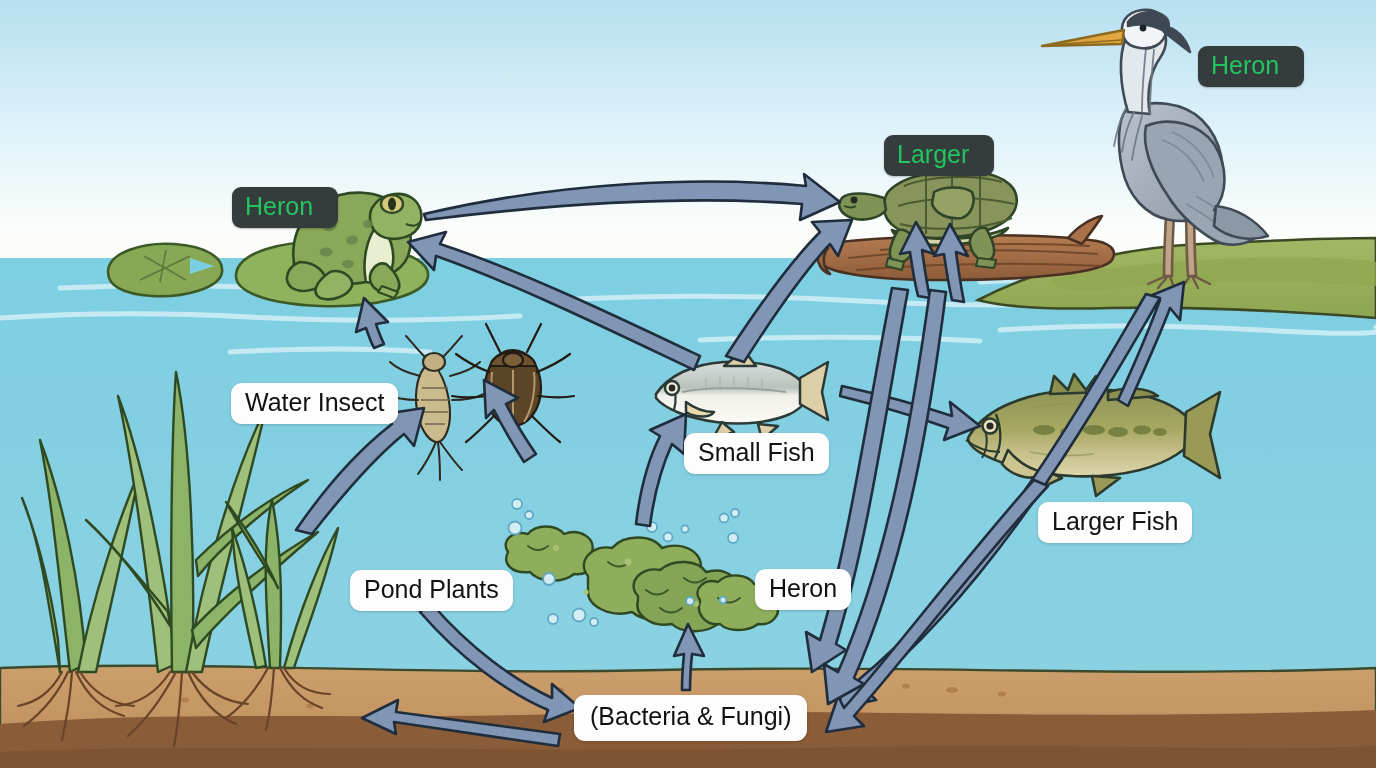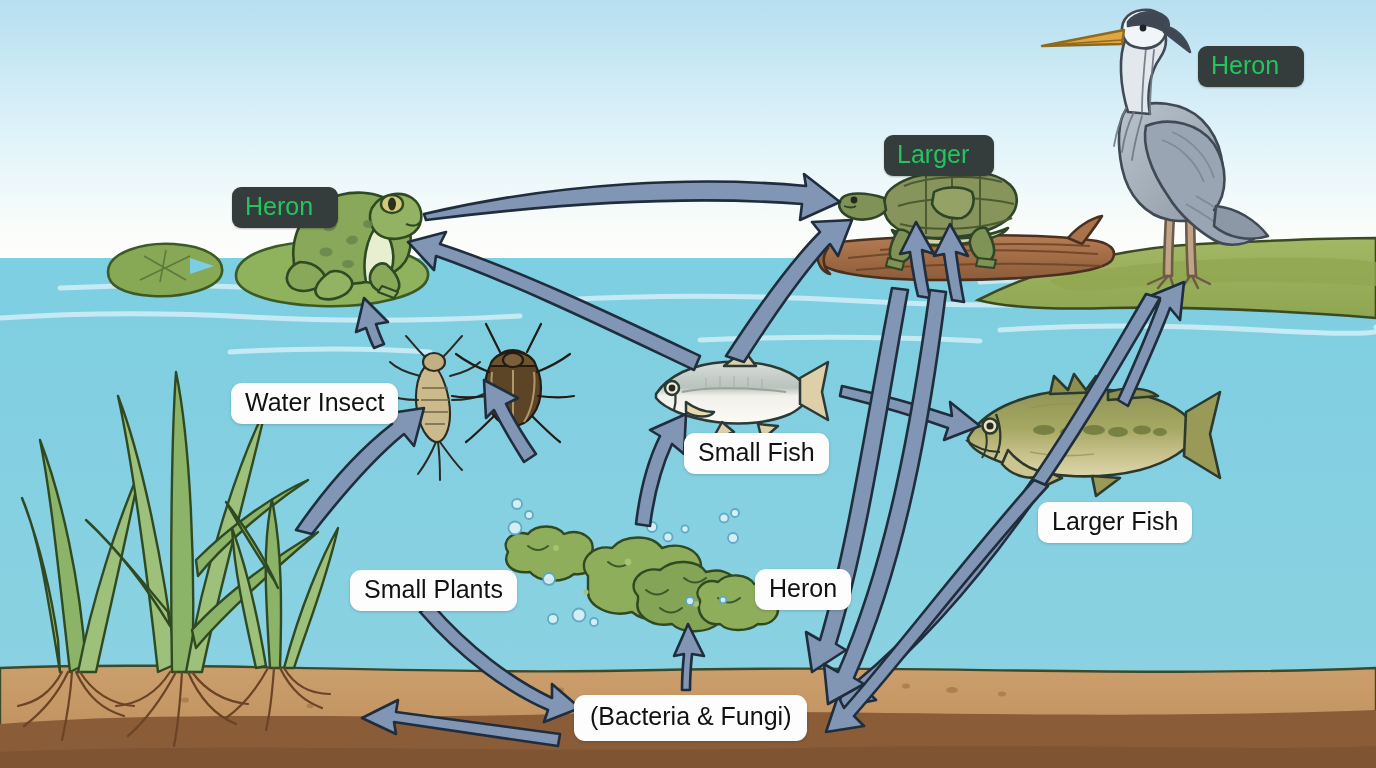--- a/index.html
+++ b/index.html
@@ -508,21 +508,21 @@
 
   <div class="label label-light" style="left:684px; top:433px;">
     <span>Small Fish</span>
   </div>
 
   <div class="label label-light" style="left:1038px; top:502px;border-radius:10px;">
     <span>Larger Fish</span>
   </div>
 
   <div class="label label-light" style="left:350px; top:570px;">
-    <span>Small Plants</span>
+    <span>Pond Plants</span>
   </div>
 
   <div class="label label-light" style="left:755px; top:569px;">
     <span>Heron</span>
   </div>
 
   <div class="label label-light two-line" style="left:574px; top:695px;">
     <span>(Bacteria &amp; Fungi)</span>
   </div>
 

